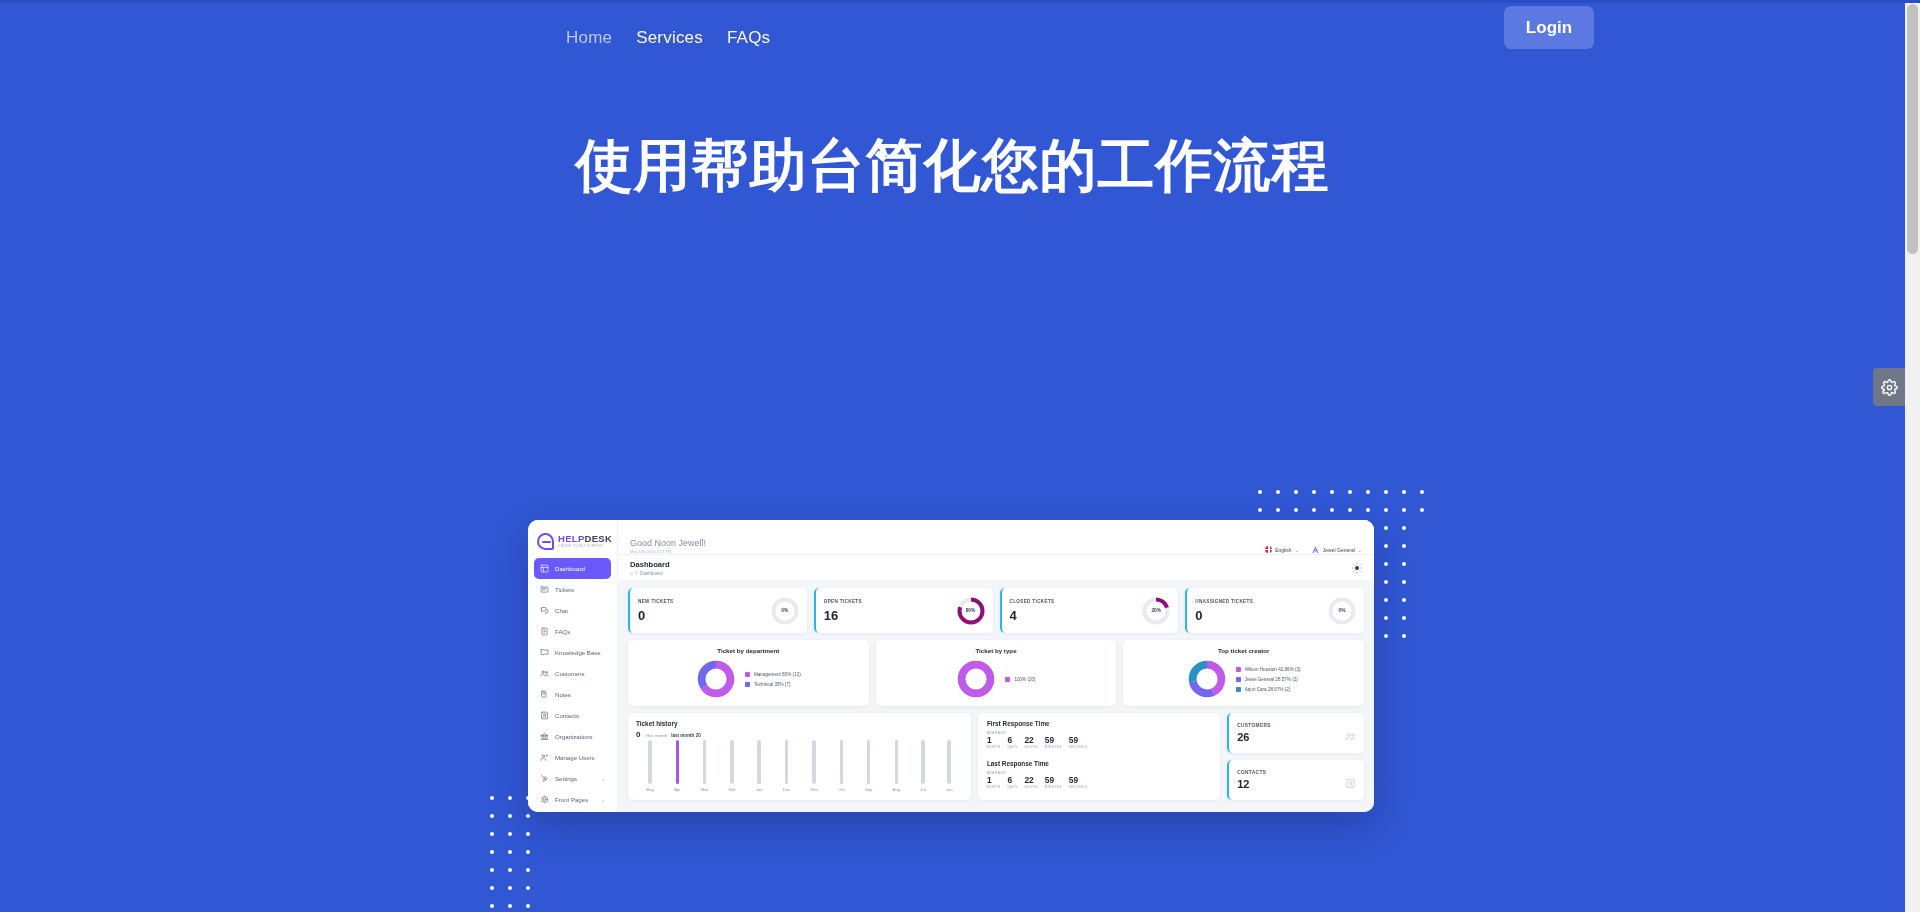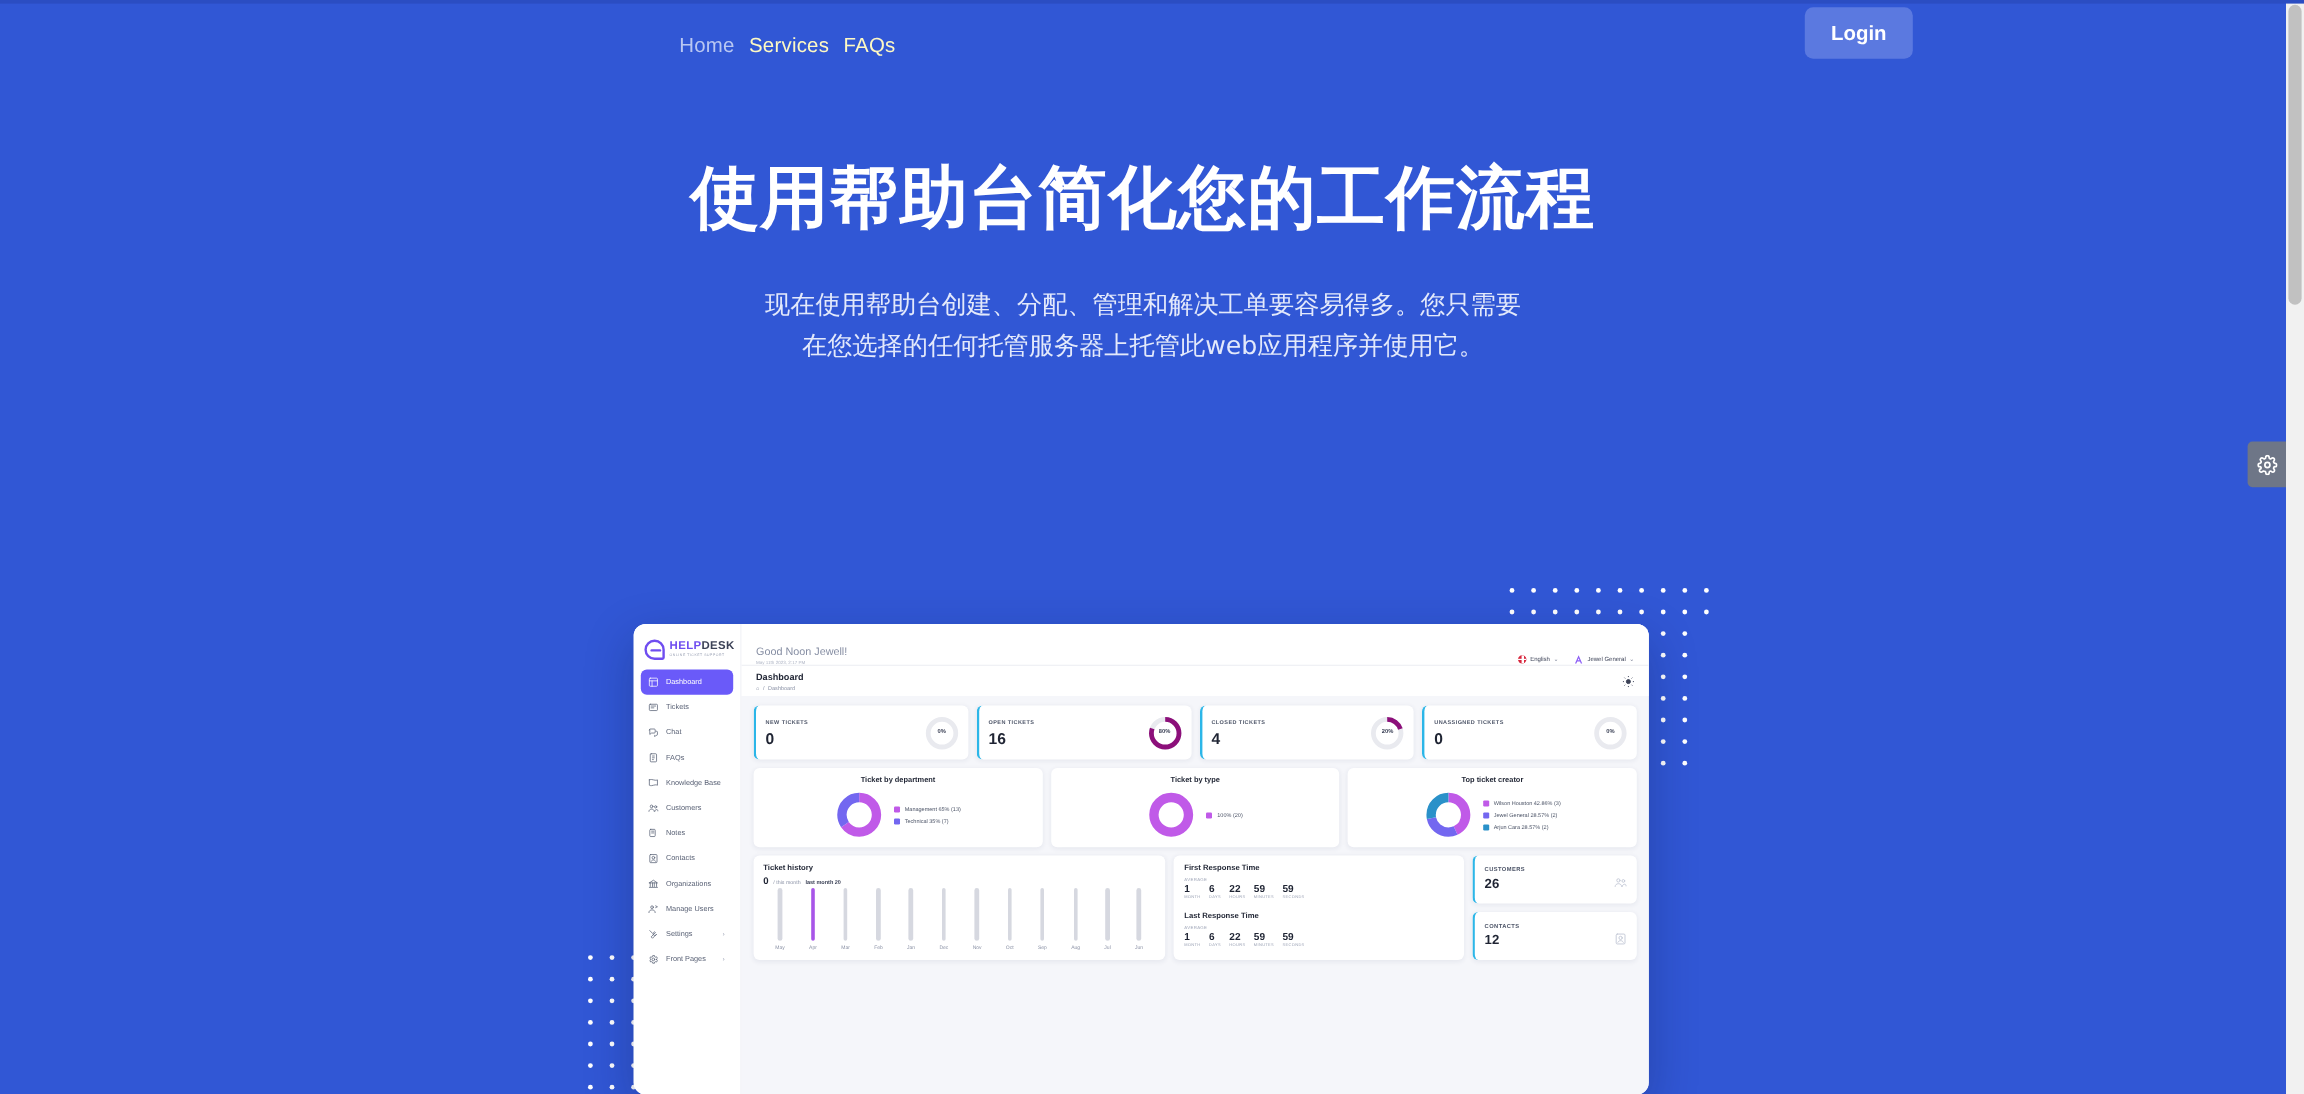--- a/index.html
+++ b/index.html
@@ -12,21 +12,21 @@
   
   .top-strip{position:absolute;top:0;left:0;width:1920px;height:3px;background:#2b4dc2;z-index:40;}
 
   
   .page-bg{position:absolute;top:0;left:0;width:1905px;height:912px;background:#3157d5;}
   .scroll-gutter{position:absolute;top:0;right:0;width:15px;height:912px;background:#f1f1f1;}
   .scroll-thumb{position:absolute;top:4px;right:2px;width:11px;height:250px;background:#c1c1c1;border-radius:6px;}
 
   
   .navbar{position:absolute;top:0;left:0;width:1905px;height:75px;display:flex;align-items:center;z-index:30;}
-  .nav-links{display:flex;align-items:flex-start;gap:12px;margin-left:566px;}
+  .nav-links{display:flex;align-items:flex-start;gap:24px;margin-left:566px;}
   .nav-link{color:#fef9c3;font-size:17px;letter-spacing:.2px;text-decoration:none;cursor:pointer;white-space:nowrap;}
   .nav-link.dim{color:#b9c7f2;}
   .login-btn{
     position:absolute;left:1504px;top:6px;width:90px;height:43px;
     background:#5b79e0;color:#fff;border:none;border-radius:7px;
     font-size:17px;font-weight:bold;cursor:pointer;
     display:flex;align-items:center;justify-content:center;
     font-family:"Liberation Sans",sans-serif;
   }
 
@@ -58,21 +58,21 @@
 
   
   .gear-tab{
     position:absolute;left:1873px;top:368px;width:32px;height:38px;
     background:#6e7687;display:flex;align-items:center;justify-content:center;
     border-radius:4px 0 0 4px;cursor:pointer;z-index:35;
   }
 
   
   .dash{
-    position:absolute;left:528px;top:520px;width:846px;height:392px;
+    position:absolute;left:528px;top:520px;width:846px;height:292px;
     background:#ffffff;border-radius:10px;overflow:hidden;
     box-shadow:0 14px 40px rgba(10,20,60,.28);
     z-index:10;display:flex;font-family:"Liberation Sans",sans-serif;
   }
   
   .dsb{width:90px;background:#ffffff;flex:0 0 90px;border-right:1px solid #eef0f5;padding-top:4px;}
   .dsb-logo{height:34px;display:flex;align-items:center;padding-left:9px;gap:4px;}
   .logo-mark{width:17px;height:17px;border:2px solid #6f4df0;border-radius:50% 50% 2px 50%;position:relative;flex:0 0 17px;}
   .logo-mark:after{content:"";position:absolute;left:3px;top:6px;width:9px;height:2px;background:#6f4df0;border-radius:1px;}
   .logo-txt{line-height:1;}
@@ -173,24 +173,20 @@
   <div class="nav-links">
     <a class="nav-link dim">Home</a>
     <a class="nav-link">Services</a>
     <a class="nav-link">FAQs</a>
   </div>
   <button class="login-btn">Login</button>
 </div>
 
 <div class="hero">
   <h1 class="hero-title">使用帮助台简化您的工作流程</h1>
-  <div class="hero-sub">
-    <div>现在使用帮助台创建、分配、管理和解决工单要容易得多。您只需要</div>
-    <div>在您选择的任何托管服务器上托管此web应用程序并使用它。</div>
-  </div>
 </div>
 
 <div class="dots" id="dots-tr">
     <div class="dot"></div>
     <div class="dot"></div>
     <div class="dot"></div>
     <div class="dot"></div>
     <div class="dot"></div>
     <div class="dot"></div>
     <div class="dot"></div>

